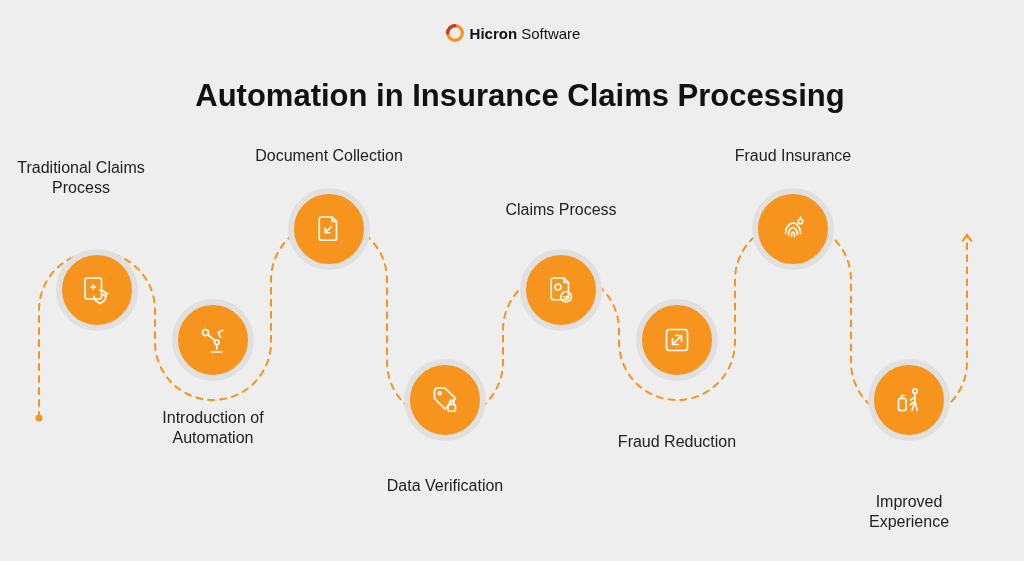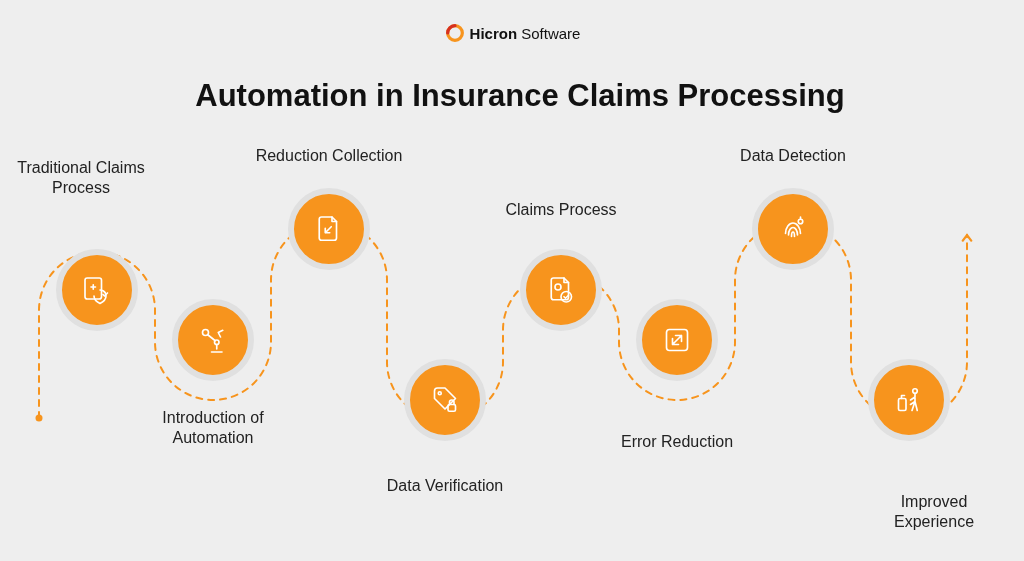--- a/index.html
+++ b/index.html
@@ -152,21 +152,21 @@
 <div class="label" style="left:213px; top:408px">Introduction of
 Automation</div>
 
 <div class="node" style="left:329px; top:229px">
   <svg viewBox="0 0 48 48" fill="none" stroke="#fff" stroke-width="2.2" stroke-linecap="round" stroke-linejoin="round">
     <path d="M14 8h14l6 6v22a3 3 0 0 1-3 3H14a3 3 0 0 1-3-3V11a3 3 0 0 1 3-3z"></path>
     <path d="M28 8v6h6"></path>
     <path d="M27 21l-8 8M19 23v6h6"></path>
   </svg>
 </div>
-<div class="label above" style="left:329px; top:166px">Reduction Collection</div>
+<div class="label above" style="left:329px; top:166px">Document Collection</div>
 
 <div class="node" style="left:445px; top:400px">
   <svg viewBox="0 0 48 48" fill="none" stroke="#fff" stroke-width="2.2" stroke-linecap="round" stroke-linejoin="round">
     <path d="M24 8l14 14-14 14L10 22V12a4 4 0 0 1 4-4h10z"></path>
     <circle cx="17" cy="15" r="2"></circle>
     <rect x="28" y="30" width="10" height="9" rx="2"></rect>
     <path d="M30 30v-3a3 3 0 0 1 6 0v3"></path>
   </svg>
 </div>
 <div class="label" style="left:445px; top:476px">Data Verification</div>
@@ -181,35 +181,35 @@
   </svg>
 </div>
 <div class="label above" style="left:561px; top:220px">Claims Process</div>
 
 <div class="node" style="left:677px; top:340px">
   <svg viewBox="0 0 48 48" fill="none" stroke="#fff" stroke-width="2.2" stroke-linecap="round" stroke-linejoin="round">
     <rect x="10" y="10" width="28" height="28" rx="4"></rect>
     <path d="M30 18l-12 12M18 22v8h8M30 26v-8h-8"></path>
   </svg>
 </div>
-<div class="label" style="left:677px; top:432px">Error Reduction</div>
+<div class="label" style="left:677px; top:432px">Fraud Reduction</div>
 
 <div class="node" style="left:793px; top:229px">
   <svg viewBox="0 0 48 48" fill="none" stroke="#fff" stroke-width="2.2" stroke-linecap="round" stroke-linejoin="round">
     <path d="M14 30c0-8 5-14 10-14s10 6 10 14"></path>
     <path d="M18 32c0-6 3-10 6-10s6 4 6 10"></path>
     <path d="M22 34c0-4 1-6 2-6s2 2 2 6"></path>
     <circle cx="34" cy="14" r="3"></circle>
     <path d="M34 11v-3"></path>
   </svg>
 </div>
-<div class="label above" style="left:793px; top:166px">Data Detection</div>
+<div class="label above" style="left:793px; top:166px">Fraud Insurance</div>
 
 <div class="node" style="left:909px; top:400px">
   <svg viewBox="0 0 48 48" fill="none" stroke="#fff" stroke-width="2.2" stroke-linecap="round" stroke-linejoin="round">
     <rect x="10" y="22" width="10" height="16" rx="2"></rect>
     <path d="M14 22v-4h4"></path>
     <circle cx="32" cy="12" r="3"></circle>
     <path d="M32 16v10l-6 4M32 20l-6 4M32 26l3 12M32 26l-4 12"></path>
   </svg>
 </div>
-<div class="label" style="left:934px; top:492px">Improved
+<div class="label" style="left:909px; top:492px">Improved
 Experience</div>
 
 </body></html>

